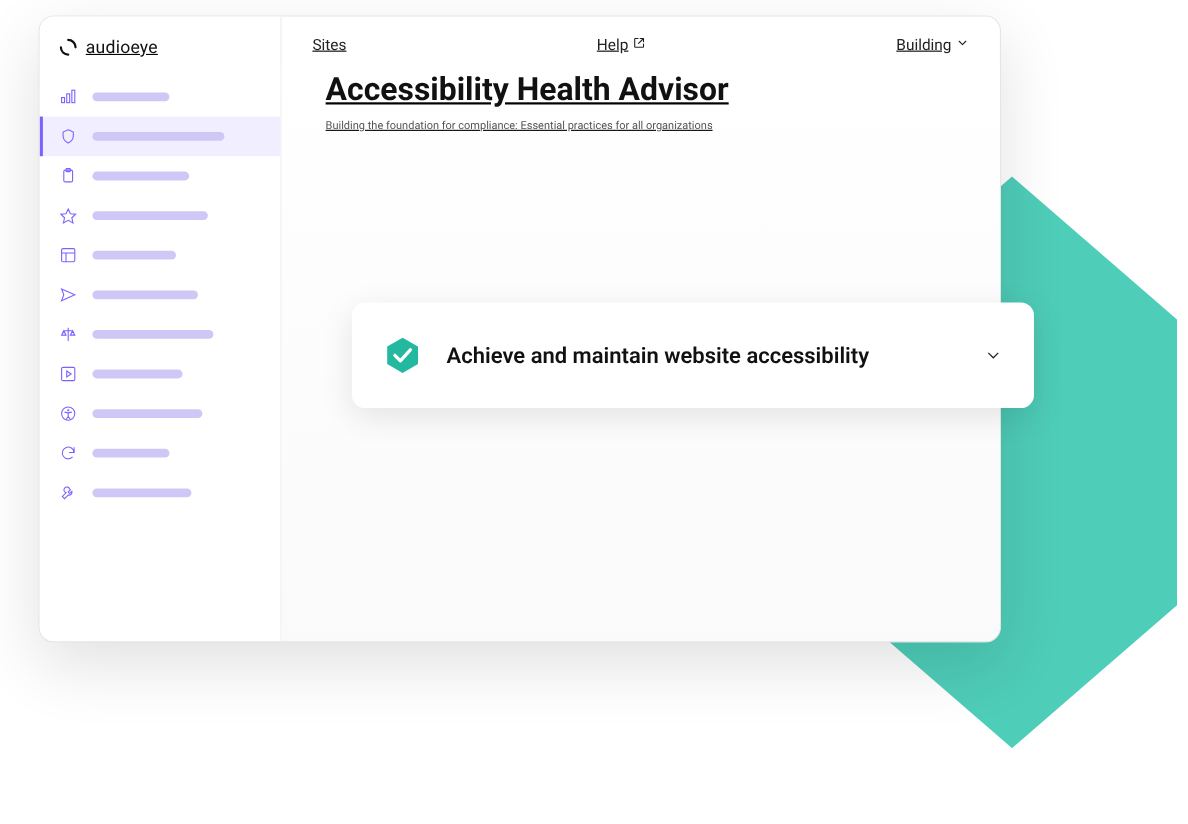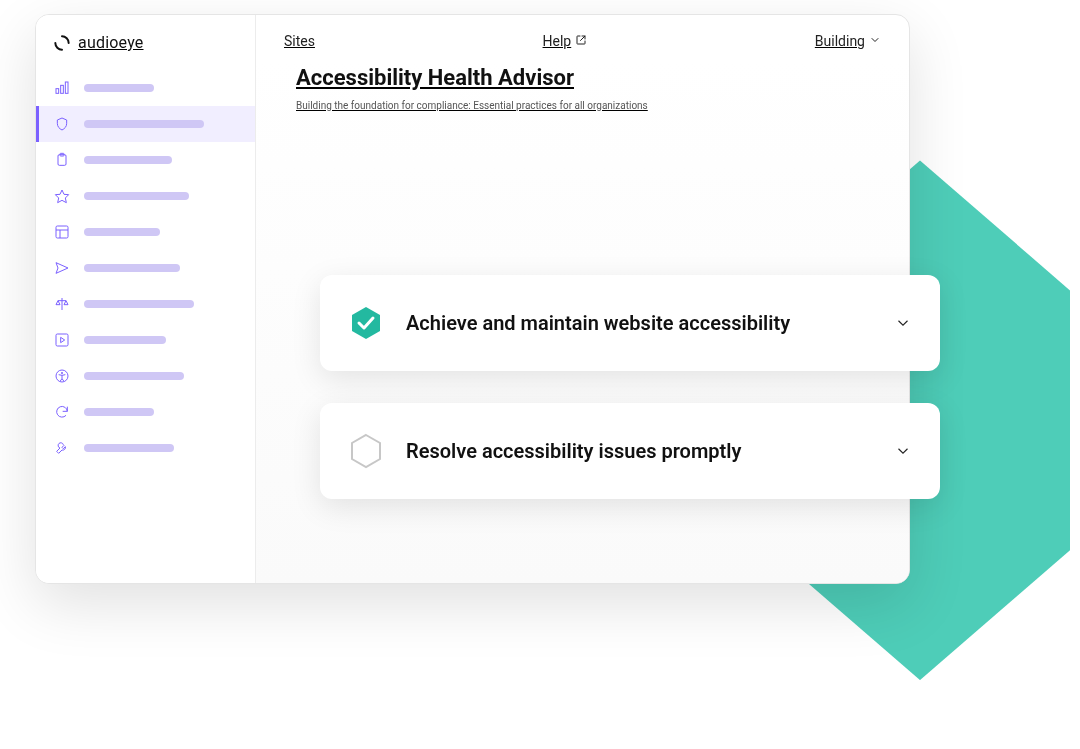--- a/index.html
+++ b/index.html
@@ -43,21 +43,21 @@
   .nav-item.active { background: #f1eeff; border-left: 3px solid #7b61ff; padding-left: 15px; }
   .nav-item .ico svg { stroke: #7b61ff; fill: none; stroke-width: 1.5; }
 
   
   .main { flex: 1; display: flex; flex-direction: column; }
   .topbar { display: flex; justify-content: space-between; align-items: center; gap: 28px; padding: 18px 28px 10px 28px; font-size: 14px; color: #222; }
   .topbar .link { display: inline-flex; align-items: center; gap: 4px; cursor: pointer; }
   .topbar .link svg { width: 12px; height: 12px; }
 
   .content { padding: 6px 40px 0 40px; background: linear-gradient(#fff, #fafafa); flex:1; }
-  .content h1 { font-size: 22px; font-weight: 700; color: #111; margin-bottom: 10px; }
+  .content h1 { font-size: 29px; font-weight: 700; color: #111; margin-bottom: 10px; }
   .content .sub { font-size: 13px; color: #555; margin-bottom: 26px; }
   .content h2 { font-size: 19px; font-weight: 700; color: #111; margin-bottom: 8px; }
   .content .sub2 { font-size: 10px; color: #555; }
 
   
   .cards { position: absolute; top: 275px; left: 320px; width: 620px; display: flex; flex-direction: column; gap: 32px; }
   .card {
     background: #fff;
     border-radius: 12px;
     box-shadow: 0 8px 30px rgba(0,0,0,0.10);
@@ -202,24 +202,15 @@
       <div class="card">
         <span class="badge"><svg viewBox="0 0 36 36">
             <polygon points="18,2 32,10 32,26 18,34 4,26 4,10" fill="#23b9a0"></polygon>
             <polyline points="11 18 16 23 25 13" fill="none" stroke="#fff" stroke-width="3" stroke-linecap="round" stroke-linejoin="round"></polyline>
           </svg></span>
         <span class="title">Achieve and maintain website accessibility</span>
         <span class="chevron"><svg viewBox="0 0 24 24">
             <polyline points="6 9 12 15 18 9"></polyline>
           </svg></span>
       </div>
-      <div class="card">
-        <span class="badge"><svg viewBox="0 0 36 36">
-            <polygon points="18,2 32,10 32,26 18,34 4,26 4,10" fill="none" stroke="#c7c7c7" stroke-width="2"></polygon>
-          </svg></span>
-        <span class="title">Resolve accessibility issues promptly</span>
-        <span class="chevron"><svg viewBox="0 0 24 24">
-            <polyline points="6 9 12 15 18 9"></polyline>
-          </svg></span>
-      </div>
     </div>
 
 </div>
 
 </body></html>

